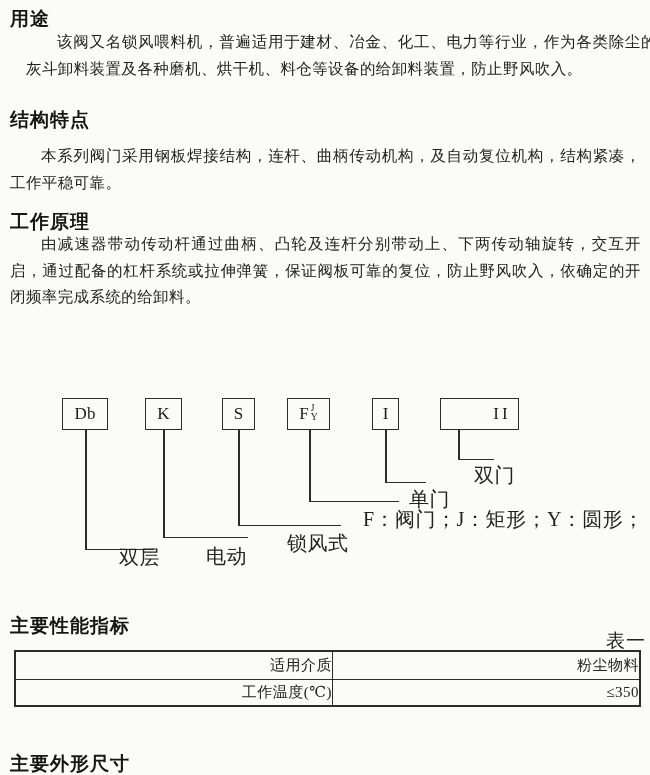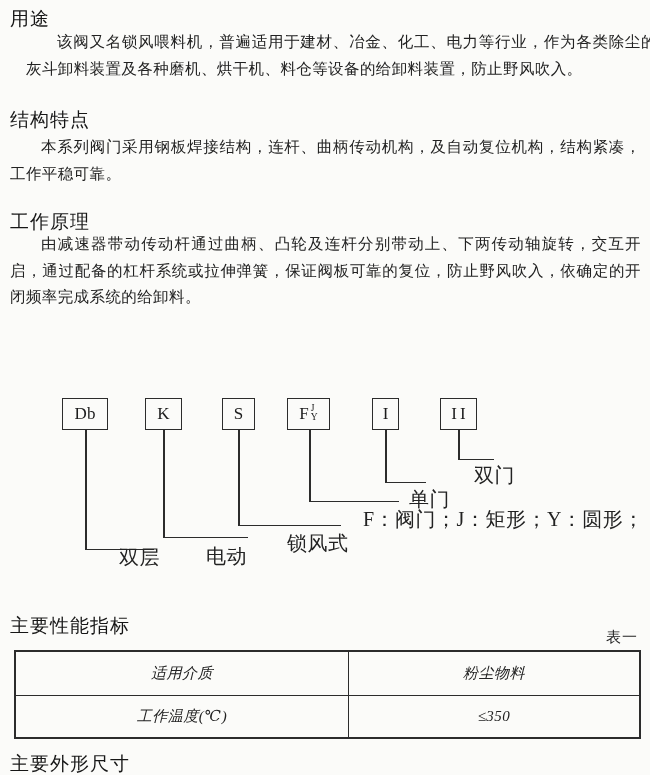--- a/index.html
+++ b/index.html
@@ -12,21 +12,21 @@
     width:650px;height:775px;
     margin:0 auto;
     background:#fbfbf9;
     color:#1f1f1f;
     overflow:hidden;
   }
   .hd{
     position:absolute;
     margin:0;
     font-family:"Liberation Sans","DejaVu Sans",sans-serif;
-    font-weight:normal;
+    font-weight:bold;
     font-size:19px;
     line-height:24px;
     letter-spacing:1px;
     color:#161616;
     white-space:nowrap;
   }
   .para{
     position:absolute;
     left:10px;
     width:631px;
@@ -46,21 +46,21 @@
     border:1.5px solid #2c2c2c;
     background:#fbfbf9;
     display:flex;align-items:center;justify-content:center;
     font-size:17px;color:#1c1c1c;
   }
   .b1{left:62px;width:44px;}
   .b2{left:145px;width:35px;}
   .b3{left:222px;width:31px;}
   .b4{left:287px;width:41px;}
   .b5{left:372px;width:25px;}
-  .b6{left:440px;width:35px;}
+  .b6{left:440px;width:35px;padding-left:42px;}
   .b6 span{letter-spacing:3px;margin-left:3px;}
   .fmain{font-size:17px;}
   .fstack{
     display:inline-flex;flex-direction:column;align-items:flex-start;
     margin-left:2px;font-size:9.5px;line-height:9px;transform:translateY(-1px);
   }
   .vl{position:absolute;width:1.5px;background:#2c2c2c;top:430px;}
   .vl1{left:85px;height:120px;}
   .vl2{left:163px;height:108px;}
   .vl3{left:238px;height:96px;}
@@ -81,52 +81,51 @@
   }
   .l1{left:119px;top:544px;}
   .l2{left:206px;top:543px;}
   .l3{left:287px;top:530px;}
   .l4{left:363px;top:506px;}
   .l5{left:409px;top:486px;}
   .l6{left:474px;top:462px;}
   
   .tcaption{
     position:absolute;left:606px;top:628px;
-    font-size:15px;color:#222;letter-spacing:1px;white-space:nowrap;
+    font-size:19px;color:#222;letter-spacing:1px;white-space:nowrap;
   }
   table.perf{
     position:absolute;left:14px;top:650px;
     width:627px;
     border-collapse:collapse;
     table-layout:fixed;
     font-size:15px;color:#222;
   }
   table.perf td{
     border:1px solid #2c2c2c;
-    text-align:center;
-    padding:8px;
+    text-align:right;
+    padding:0;
     letter-spacing:0.5px;
-    font-style:italic;
   }
   table.perf{border:2px solid #2c2c2c;}
   table.perf tr:nth-child(1) td{height:27px;}
   table.perf tr:nth-child(2) td{height:25px;}
   table.perf tr:nth-child(3) td{height:26px;}
   td.c1{width:316px;}
 </style>
 </head>
 <body>
 
 <div class="page">
 
   <h2 class="hd" style="left:10px;top:7px;">用途</h2>
   <p class="para" style="top:29px;margin-left:16px;">该阀又名锁风喂料机，普遍适用于建材、冶金、化工、电力等行业，作为各类除尘的灰斗卸料装置及各种磨机、烘干机、料仓等设备的给卸料装置，防止野风吹入。</p>
 
   <h2 class="hd" style="left:10px;top:108px;">结构特点</h2>
-  <p class="para" style="top:134px;">本系列阀门采用钢板焊接结构，连杆、曲柄传动机构，及自动复位机构，结构紧凑，工作平稳可靠。</p>
+  <p class="para" style="top:143px;">本系列阀门采用钢板焊接结构，连杆、曲柄传动机构，及自动复位机构，结构紧凑，工作平稳可靠。</p>
 
   <h2 class="hd" style="left:10px;top:210px;">工作原理</h2>
   <p class="para" style="top:231px;">由减速器带动传动杆通过曲柄、凸轮及连杆分别带动上、下两传动轴旋转，交互开启，通过配备的杠杆系统或拉伸弹簧，保证阀板可靠的复位，防止野风吹入，依确定的开闭频率完成系统的给卸料。</p>
 
 
   <div class="diagram">
     <div class="dbox b1">
         <span>Db</span>
       </div>
     <div class="dbox b2">

